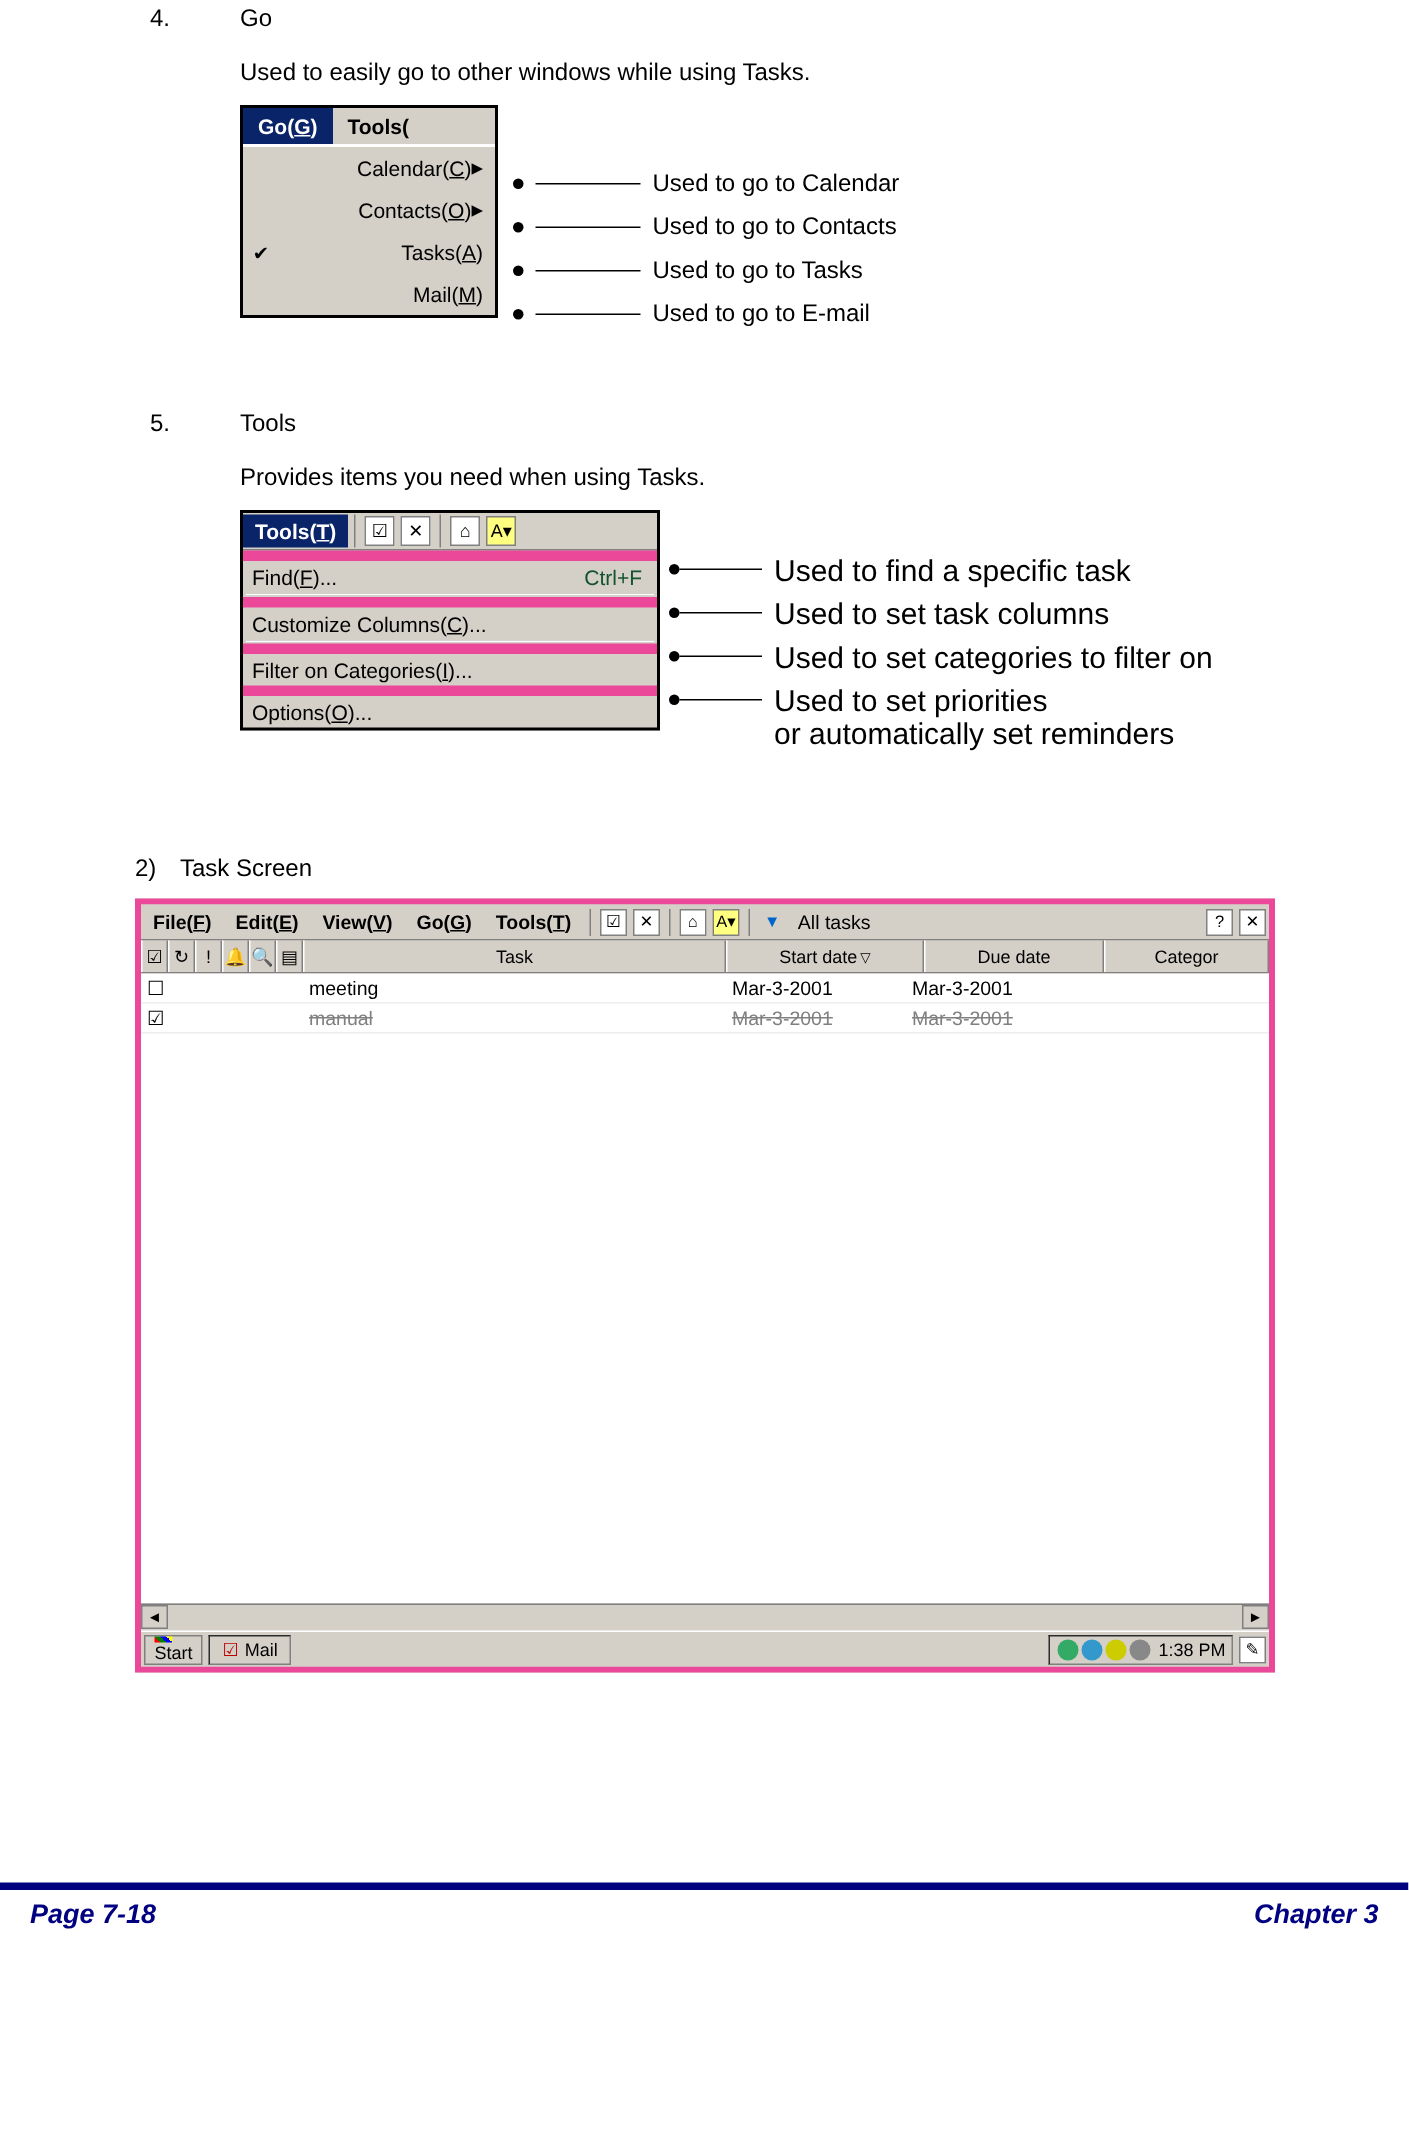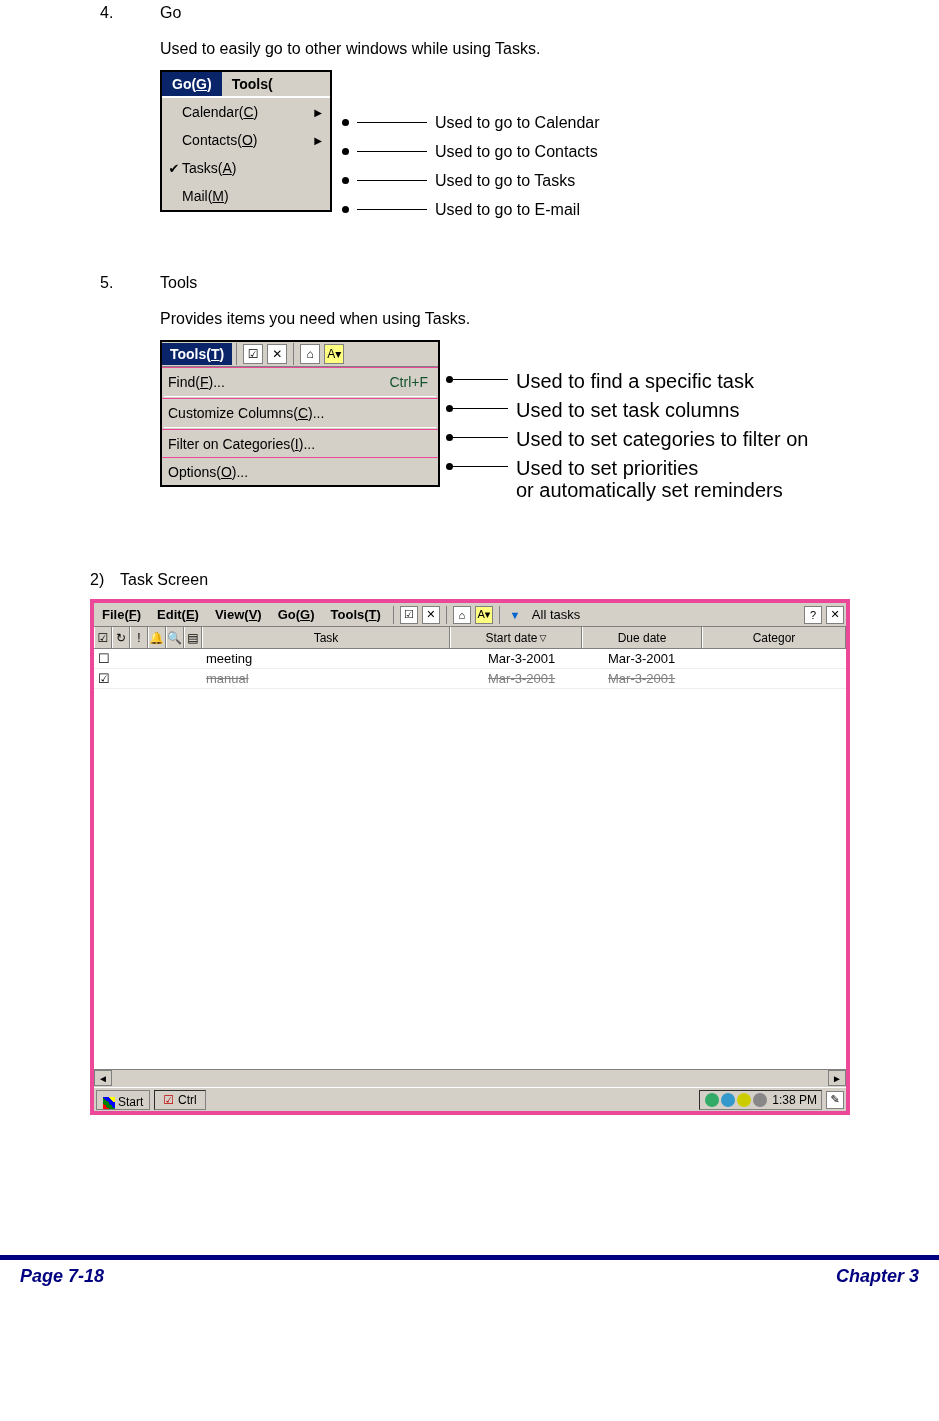--- a/index.html
+++ b/index.html
@@ -33,21 +33,21 @@
     padding:4px 10px; 
   }
   .menu-title-other { padding:4px 10px; color:#000; font-weight:bold;}
   .menu-items { border-top:2px solid #fff; background:#d4d0c8; }
   .menu-it {
     display:flex; align-items:center; height:28px;
     padding:0 8px 0 4px; 
   }
   .menu-it + .menu-it { }
   .chk { width:16px; text-align:center; font-size:13px;}
-  .mi-text { flex:1; }
+  .mi-text { flex:1;text-align:right; }
   .underline { text-decoration: underline; }
   .tri { font-size:10px; }
 
   .callouts { position:relative; margin-left:10px; margin-top:38px;}
   .call-line { display:flex; align-items:center; height:29px;}
   .dot { width:7px; height:7px; background:#000; border-radius:50%; margin-right:0;}
   .line { height:1px; background:#000; width:70px; margin:0 8px;}
   .ctext { font-size:16px; }
 
   
@@ -59,21 +59,21 @@
   .tools-bar {
     background:#d4d0c8; display:flex; align-items:center;
     border-bottom:1px solid #808080;
   }
   .tools-bar .menu-title-active { padding:3px 8px; }
   .tb-sep { width:1px; height:22px; background:#808080; margin:0 4px;}
   .tb-ico { width:20px; height:20px; border:1px solid #808080; background:#fff; margin:2px; display:flex; align-items:center; justify-content:center; font-size:12px;}
   .tools-items {}
   .tools-it {
     display:flex; align-items:center; height:28px;
-    padding:0 10px 0 6px; border-top:1px solid #ec4899;
+    padding:0 10px 0 6px; border-top:7px solid #ec4899;
   }
   .tools-sep { height:1px; background:#808080; border-top:1px solid #fff; margin:1px 2px;}
   .shortcut { margin-left:auto; color:#14532d;}
   .t-call-line { display:flex; align-items:flex-start; min-height:29px;}
   .line2 { height:1px; background:#000; width:55px; margin:9px 8px 0 0;}
   .dot2 { width:7px;height:7px;background:#000;border-radius:50%; margin-top:6px;}
   .ctext2 { font-size:20px; line-height:22px;}
 
   
   .sec2 { display:flex; margin-top:70px;}
@@ -105,21 +105,21 @@
   .ts-body { background:#fff; height:420px; }
   .ts-row { display:flex; height:20px; font-size:13px; border-bottom:1px solid #eee;}
   .ts-cell { padding:0 4px; display:flex; align-items:center;}
   .strike { text-decoration: line-through; color:#808080;}
   .ts-scroll { display:flex; background:#d4d0c8; height:18px; border-top:1px solid #808080;}
   .sc-btn { width:18px; height:16px; border:1px solid #808080; background:#d4d0c8; display:flex; align-items:center; justify-content:center; font-size:10px;}
   .ts-taskbar {
     display:flex; align-items:center; height:24px; background:#d4d0c8;
     border-top:1px solid #fff;
   }
-  .start-btn { display:flex; align-items:flex-end; padding:0 6px; border:1px solid #808080; height:20px; margin:0 2px; font-size:12px; background:#d4d0c8;}
+  .start-btn { display:flex; align-items:flex-start; padding:0 6px; border:1px solid #808080; height:20px; margin:0 2px; font-size:12px; background:#d4d0c8;flex-direction:column;}
   .win-flag { width:12px; height:12px; margin-right:3px; background:linear-gradient(45deg,red 25%,green 25% 50%,blue 50% 75%,yellow 75%);}
   .task-pill { display:flex; align-items:center; padding:0 8px; border:1px inset #808080; height:20px; margin:0 2px; font-size:12px;}
   .tray { margin-left:auto; display:flex; align-items:center; border:1px inset #808080; height:20px; padding:0 4px; font-size:12px;}
   .tray-ico { width:14px; height:14px; margin:0 1px; border-radius:50%;}
 
   
   .footer {
     margin-top:130px;
     border-top:5px solid #000080;
     display:flex; justify-content:space-between;
@@ -281,21 +281,21 @@
         <div class="ts-ico">✕</div>
       </div>
     </div>
     <div class="ts-cols">
       <div class="ts-col" style="width:18px;">☑</div>
       <div class="ts-col" style="width:18px;">↻</div>
       <div class="ts-col" style="width:18px;">!</div>
       <div class="ts-col" style="width:18px;">🔔</div>
       <div class="ts-col" style="width:18px;">🔍</div>
       <div class="ts-col" style="width:18px;">▤</div>
-      <div class="ts-col" style="width:248px;">Task</div>
+      <div class="ts-col" style="width:282px;">Task</div>
       <div class="ts-col" style="width:132px;">
           <span>Start date</span>
           <span class="sort-tri">▽</span>
         </div>
       <div class="ts-col" style="width:120px;">Due date</div>
       <div class="ts-col" style="flex:1;">Categor</div>
     </div>
     <div class="ts-body">
       <div class="ts-row">
         <div class="ts-cell" style="width:18px;">☐</div>
@@ -317,21 +317,21 @@
       <div style="flex:1;"></div>
       <div class="sc-btn">►</div>
     </div>
     <div class="ts-taskbar">
       <div class="start-btn">
         <div class="win-flag"></div>
         <span>Start</span>
       </div>
       <div class="task-pill">
         <span style="color:#b00;margin-right:4px;">☑</span>
-        <span>Ctrl</span>
+        <span>Mail</span>
       </div>
       <div class="tray">
         <div class="tray-ico" style="background:#3a6;"></div>
         <div class="tray-ico" style="background:#39c;"></div>
         <div class="tray-ico" style="background:#cc0;"></div>
         <div class="tray-ico" style="background:#888;"></div>
         <span style="margin-left:4px;">1:38 PM</span>
       </div>
       <div class="ts-ico" style="margin-left:4px;">✎</div>
     </div>

